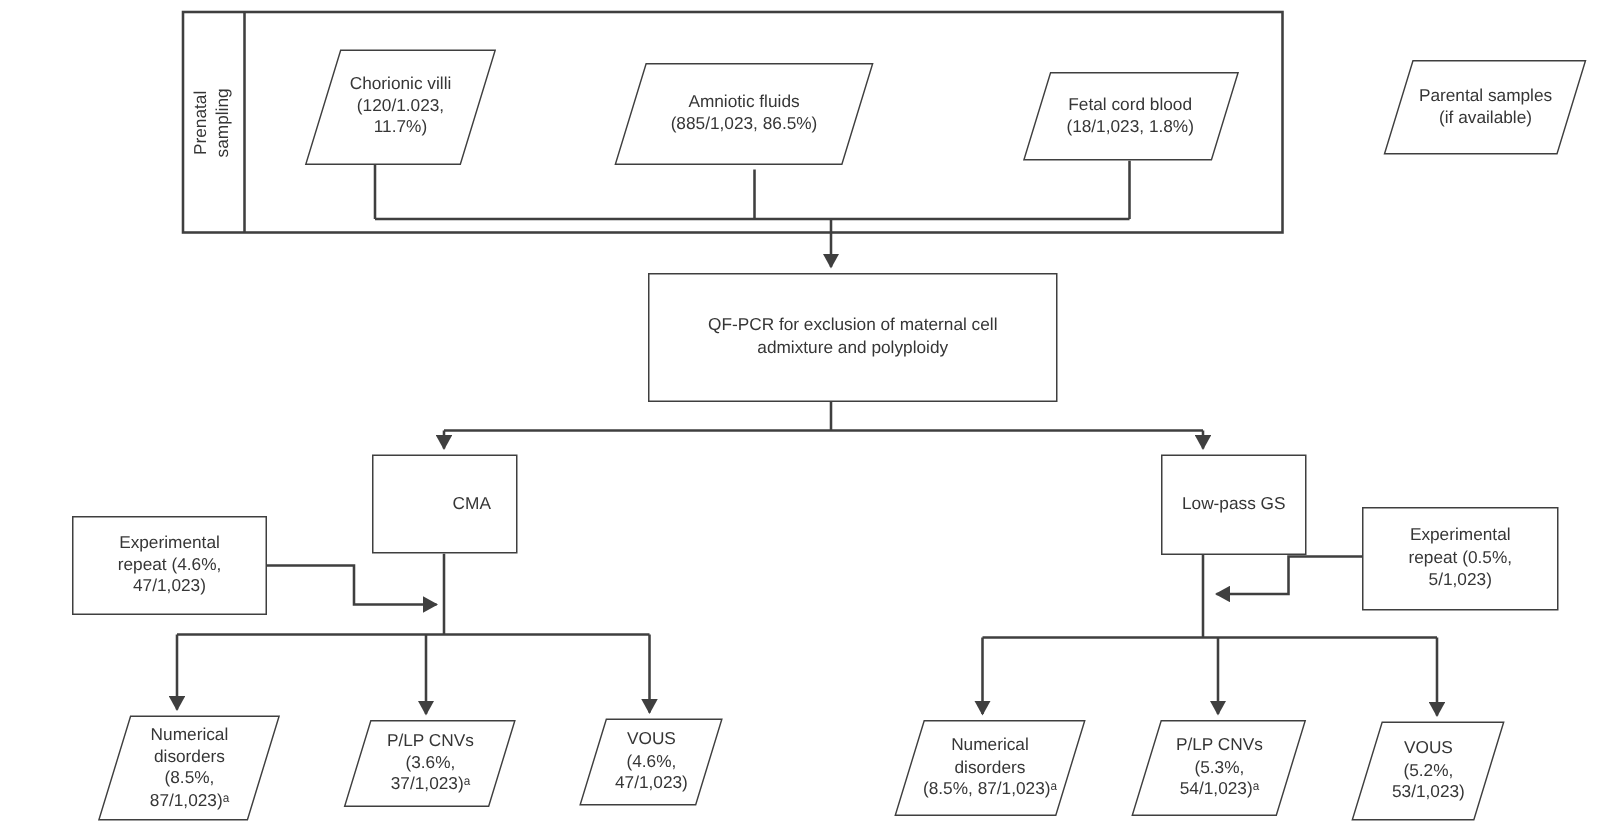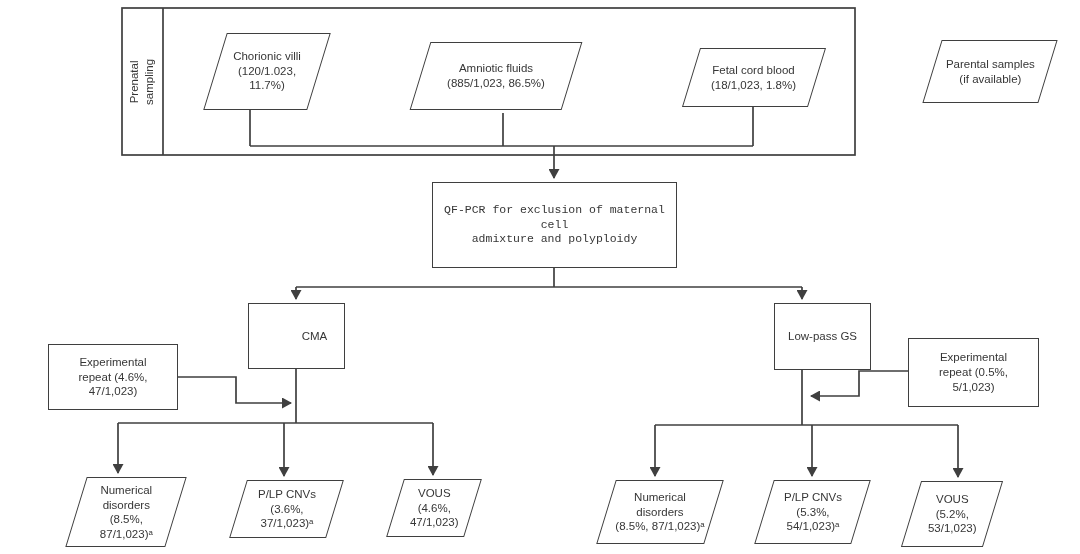--- a/index.html
+++ b/index.html
@@ -98,21 +98,21 @@
   <div class="node para" style="left:691px;top:48px;width:126px;height:59px;">
     <span class="txt">Fetal cord blood
 (18/1,023, 1.8%)</span>
   </div>
 
   <div class="node para" style="left:932px;top:40px;width:116px;height:63px;">
     <span class="txt">Parental samples
 (if available)</span>
   </div>
 
-  <div class="node rect" style="left:432px;top:182px;width:245px;height:86px;font-family:Liberation Mono, monospace;">
+  <div class="node rect" style="left:432px;top:182px;width:273px;height:86px;">
     <span class="txt">QF-PCR for exclusion of maternal cell
 admixture and polyploidy</span>
   </div>
 
   <div class="node rect" style="left:248px;top:303px;width:97px;height:66px;padding-left:36px;">
     <span class="txt">CMA</span>
   </div>
 
   <div class="node rect" style="left:774px;top:303px;width:97px;height:67px;">
     <span class="txt">Low-pass GS</span>

